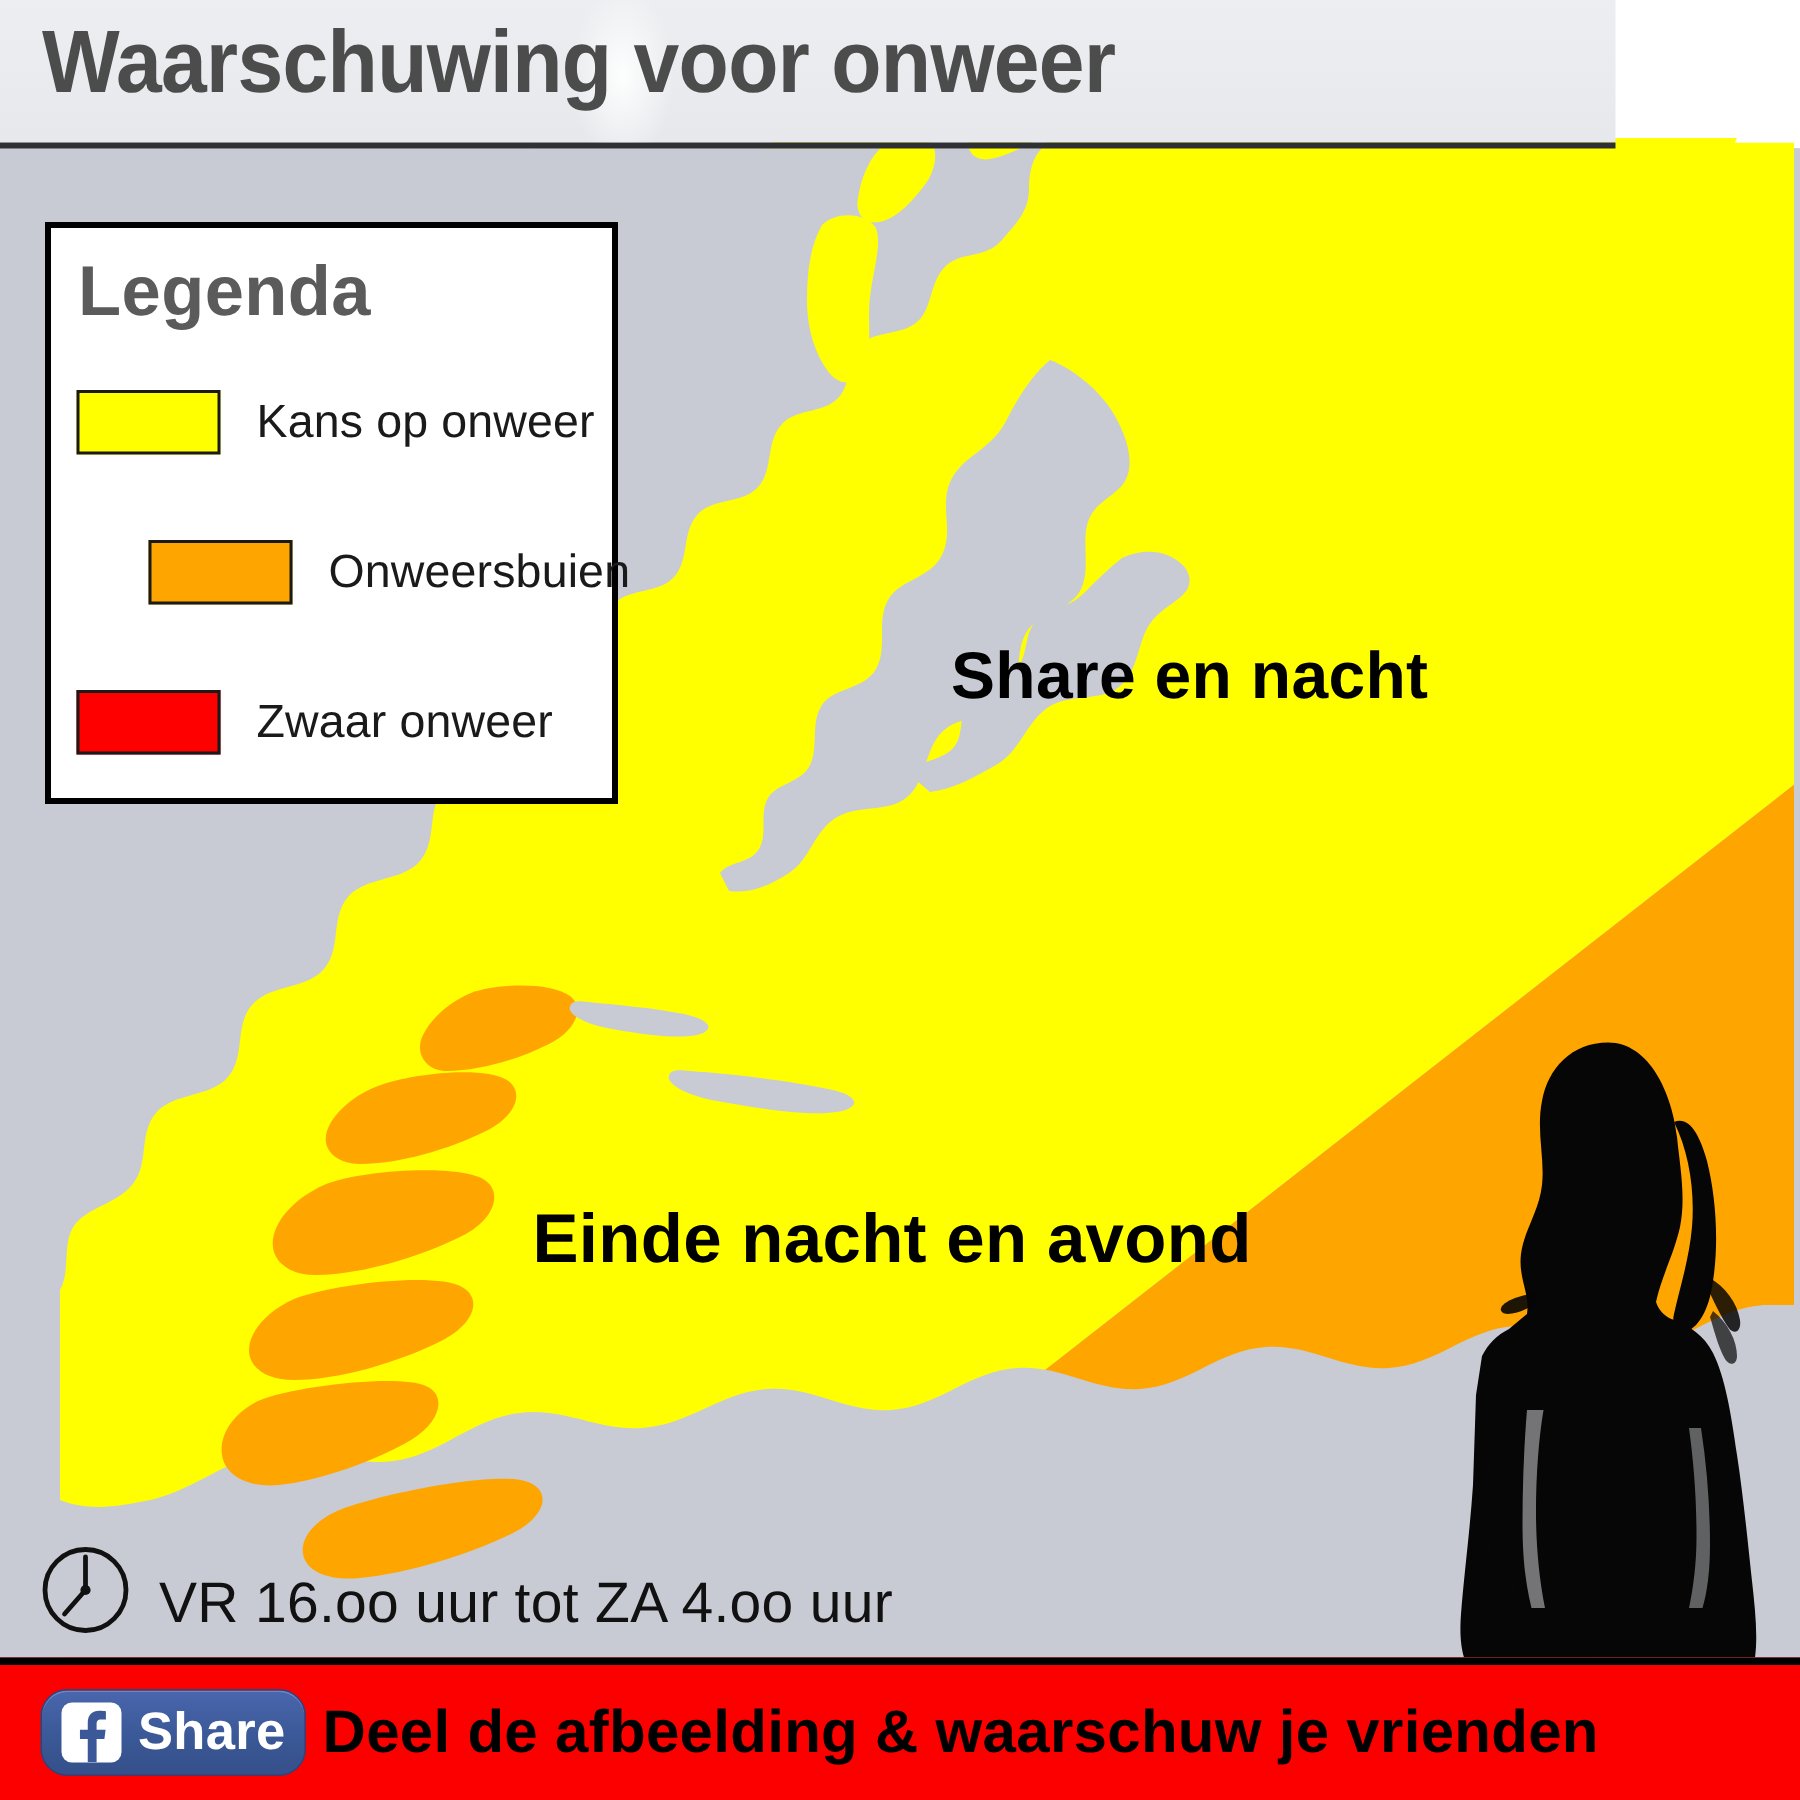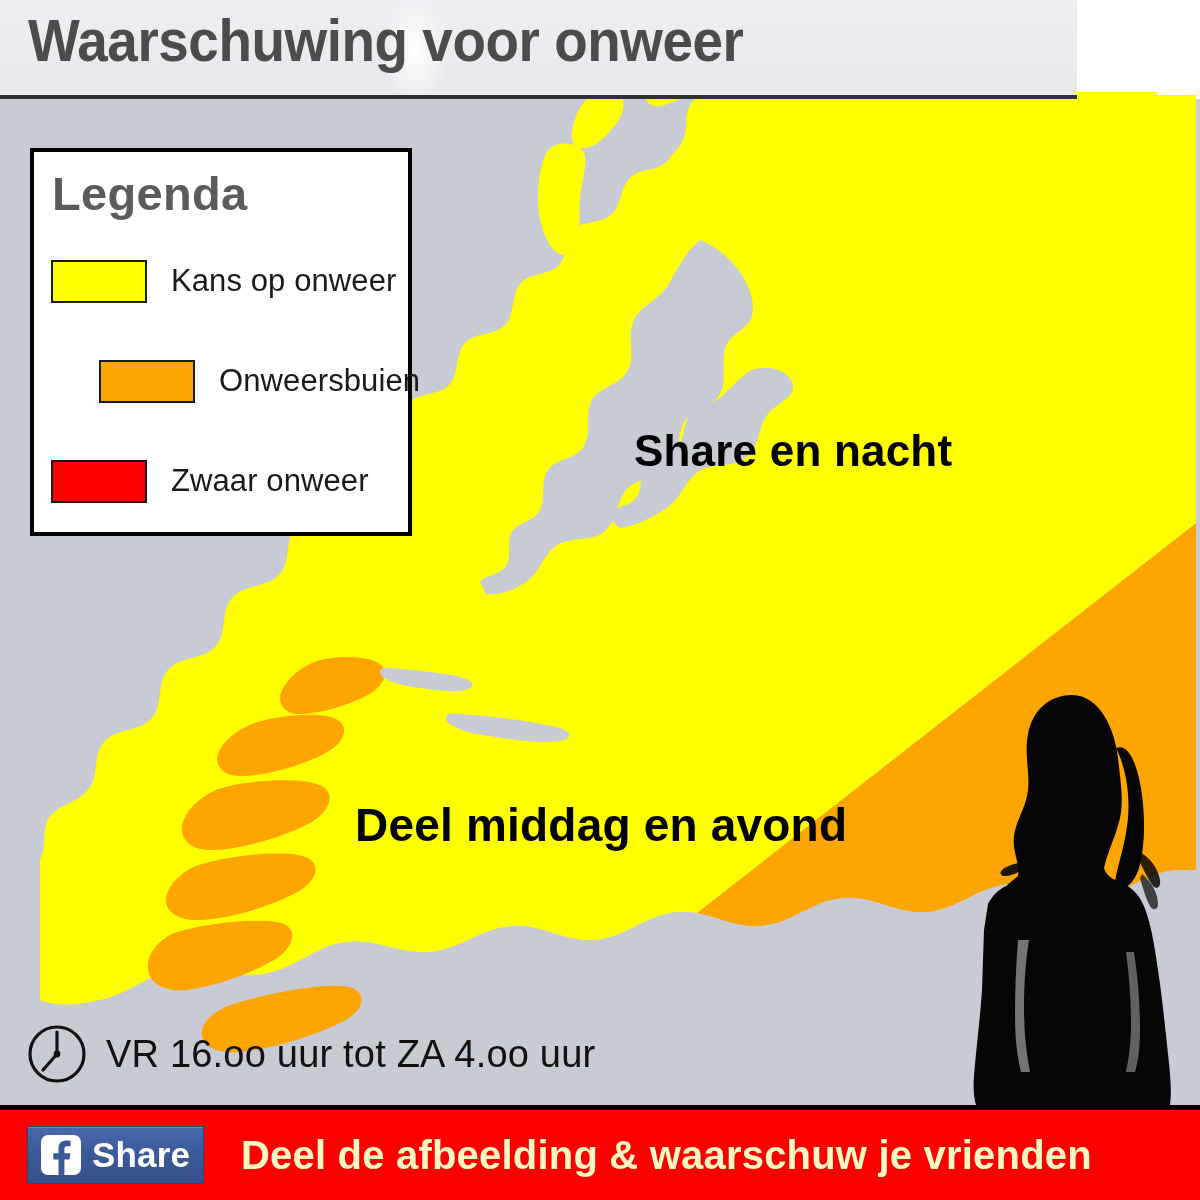--- a/index.html
+++ b/index.html
@@ -82,51 +82,51 @@
   #lrow0{top:107px;}
   #lrow1{top:207px;padding-left:48px;}
   #lrow2{top:307px;}
   .swatch{width:96px;height:43px;border:2px solid #1a1a1a;box-sizing:border-box;flex:0 0 auto;}
   .legend-label{
     margin-left:24px;font-size:31px;color:#1a1a1a;
     font-family:"Liberation Sans",sans-serif;white-space:nowrap;letter-spacing:.1px;
   }
 
   
-  #timerow{position:absolute;left:26px;top:1017px;height:74px;display:flex;align-items:center;z-index:22;}
+  #timerow{position:absolute;left:26px;top:1017px;height:74px;display:flex;align-items:flex-end;z-index:22;}
   #clock-icon{width:62px;height:62px;flex:0 0 auto;}
   #time-text{
     margin-left:18px;font-size:38px;color:#111;
     font-family:"Liberation Sans",sans-serif;white-space:nowrap;letter-spacing:.2px;
   }
 
   
   #footer{
     position:absolute;left:0;top:1105px;width:1200px;height:95px;z-index:30;
     background:#fc0000;border-top:5px solid #000;box-sizing:border-box;
     display:flex;align-items:center;
   }
   #fb-share{
     margin-left:27px;width:177px;height:58px;flex:0 0 auto;
     background:linear-gradient(180deg,#4a66ad 0%,#3b5998 52%,#35508a 100%);
-    border:1px solid #2b4480;border-radius:0;
+    border:1px solid #2b4480;border-radius:18px;
     display:flex;align-items:center;box-sizing:border-box;
     box-shadow:inset 0 1px 0 rgba(255,255,255,.22);
   }
   #fb-f-badge{
     margin-left:13px;width:40px;height:40px;flex:0 0 auto;background:#fff;border-radius:7px;
     position:relative;overflow:hidden;
   }
   #fb-f-badge svg{position:absolute;left:9px;top:4px;}
   #fb-share-label{
     margin-left:11px;color:#fff;font-weight:bold;font-size:35px;
     font-family:"Liberation Sans Narrow","Liberation Sans",sans-serif;letter-spacing:.2px;
   }
   #footer-text{
-    margin-left:37px;color:#fef9c3;font-weight:bold;font-size:40px;
+    margin-left:11px;color:#000000;font-weight:bold;font-size:40px;
     font-family:"Liberation Sans Narrow","Liberation Sans",sans-serif;
     white-space:nowrap;letter-spacing:.2px;
   }
 </style>
 </head>
 <body>
 
 <div id="root">
 
   <div id="bg">
@@ -632,21 +632,21 @@
           M392,668 C412,670 436,672 456,676 C470,679 476,684 470,688
           C460,694 430,690 408,686 C390,683 378,676 380,671 C381,667 386,667 392,668 Z"></path>
         <path fill="#C9CBD4" d="
           M460,714 C488,716 524,720 552,726 C568,729 574,735 566,739
           C552,746 510,740 478,734 C456,730 444,722 446,717 C447,713 452,713 460,714 Z"></path>
       </g>
     </svg>
   </div>
 
   <div class="maplabel" id="label-avond">Share en nacht</div>
-  <div class="maplabel" id="label-einde">Deel middag en avond</div>
+  <div class="maplabel" id="label-einde">Einde nacht en avond</div>
 
   <div id="silhouette">
     <svg width="256" height="415" viewBox="0 0 256 415">
       <g fill="#060606">
 
         <path d="M128,5
                  C104,5 88,22 84,44
                  C80,64 86,82 84,100
                  C82,118 72,130 70,146
                  C68,162 76,172 74,186

